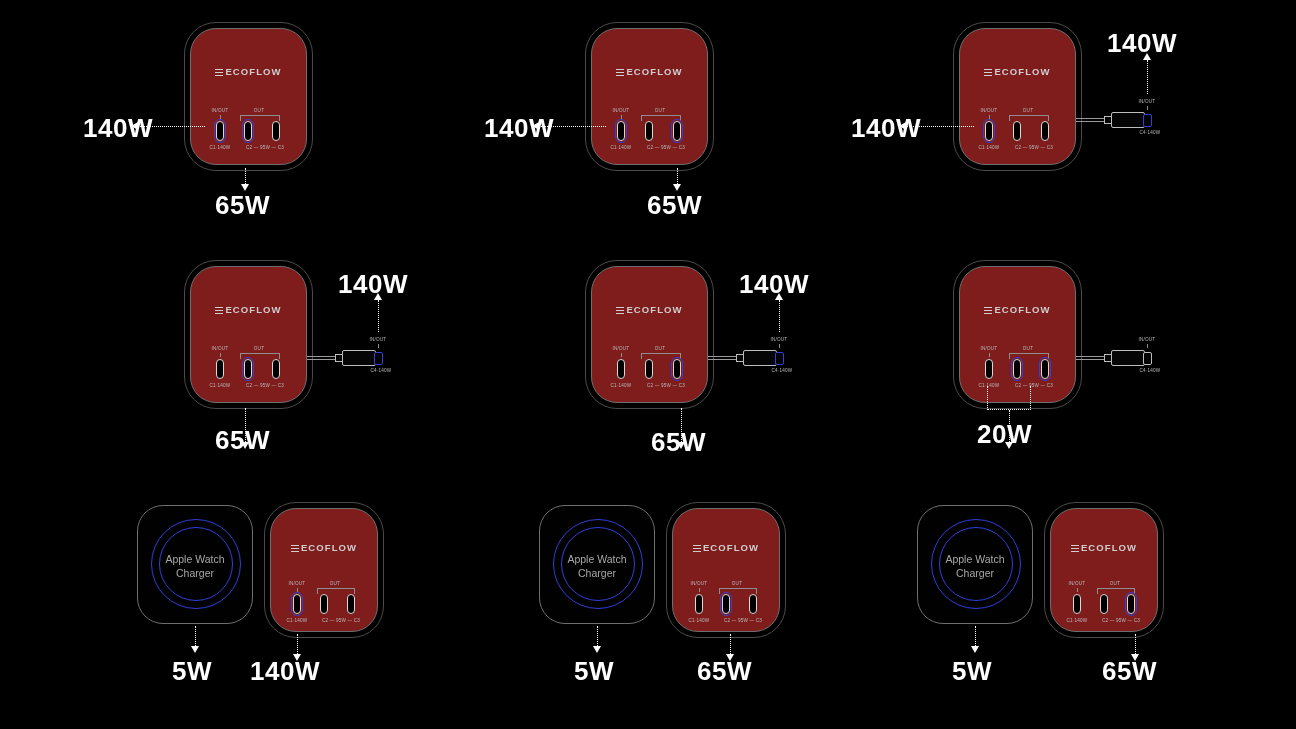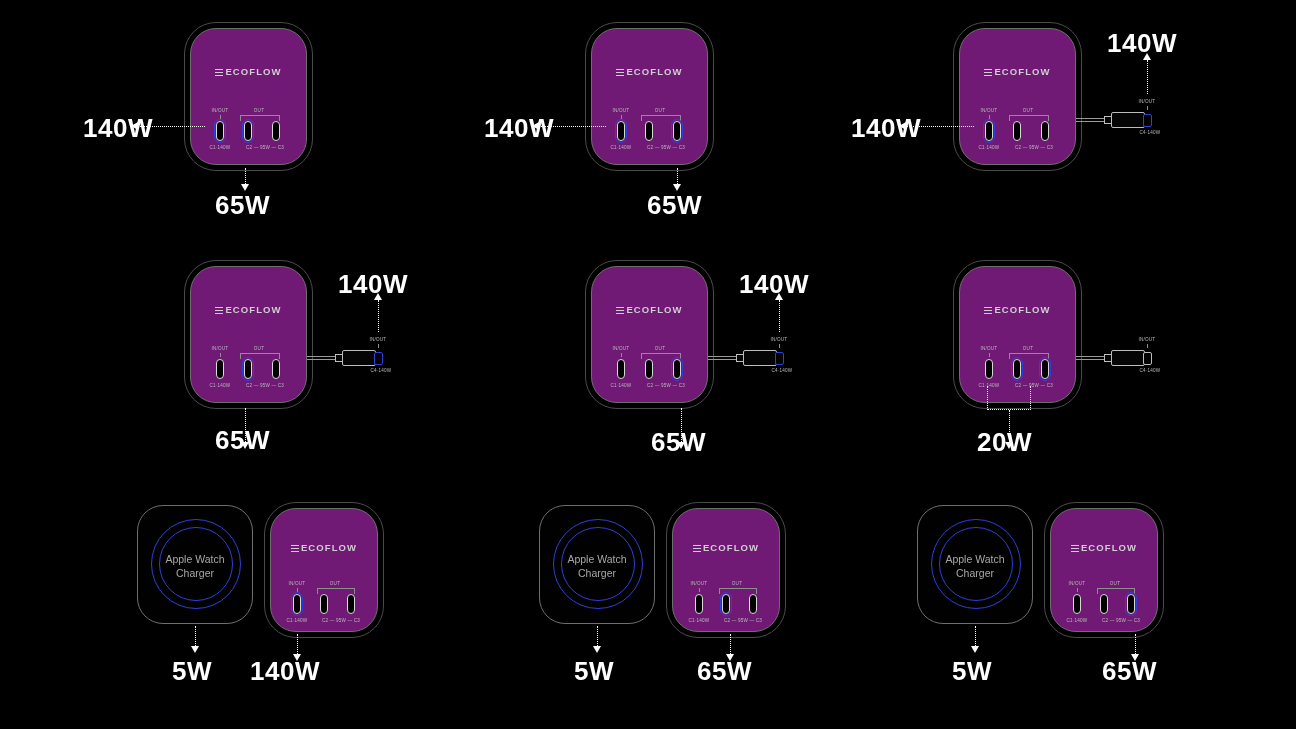--- a/index.html
+++ b/index.html
@@ -25,21 +25,21 @@
   .cell {
     position: absolute;
   }
 
   
   .charger {
     position: absolute;
     box-sizing: border-box;
     border: 1px solid #6e6e6e;
     border-radius: 26px;
-    background: #701a75;
+    background: #7f1d1d;
   }
   .charger .shell {
     position: absolute;
     left: -7px;
     top: -7px;
     right: -7px;
     bottom: -7px;
     border: 1px solid #4a4a4a;
     border-radius: 32px;
     pointer-events: none;
@@ -455,21 +455,21 @@
     <div class="conn-neck" style="left:240px;top:111px;"></div>
     <div class="conn-body" style="left:247px;top:107px;"></div>
     <div class="conn-tip" style="left:279px;top:108.5px;border-color:#bdbdbd;"></div>
     <div class="cap-in" style="left:268px;top:94px;width:30px;">IN/OUT</div>
     <div class="tick" style="left:282.5px;top:101px;height:4px;"></div>
     <div class="sub-label" style="left:268px;top:125px;width:36px;">C4·140W</div>
 
     <div class="join-bracket" style="left:123px;top:143px;width:44px;height:24px;"></div>
     <div class="dot-v" style="left:145px;top:167px;height:34px;"></div>
     <div class="arrow down" style="left:141px;top:199px;"></div>
-    <div class="wattage" style="left:113px;top:184px;">20W</div>
+    <div class="wattage" style="left:113px;top:176px;">20W</div>
   </div>
 
   <div class="cell" style="left:0;top:486px;width:432px;height:243px;">
     <div class="watch" style="left:137px;top:19px;width:116px;height:119px;">
       <div class="ring-outer" style="left:13px;top:13px;width:90px;height:90px;"></div>
       <div class="ring-inner" style="left:21px;top:21px;width:74px;height:74px;"></div>
       <div class="watch-label" style="top:46px;">Apple Watch
 Charger</div>
     </div>
     <div class="dot-v" style="left:195px;top:140px;height:22px;"></div>

